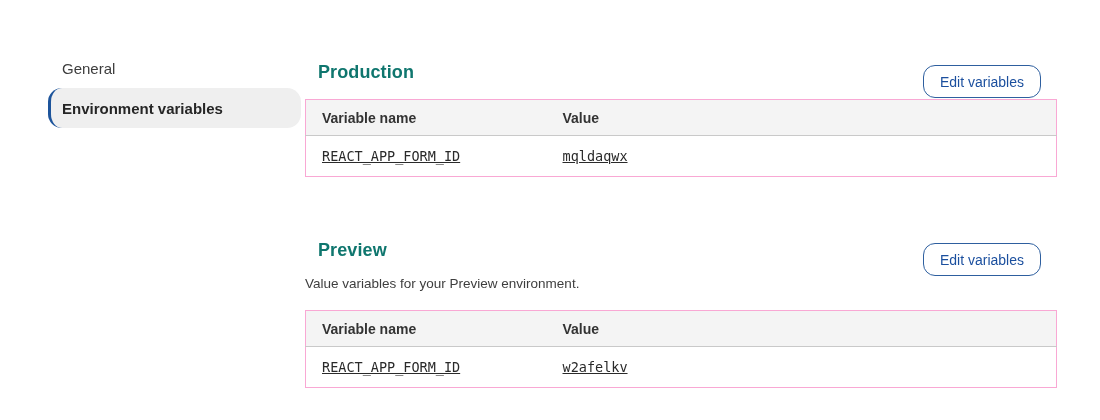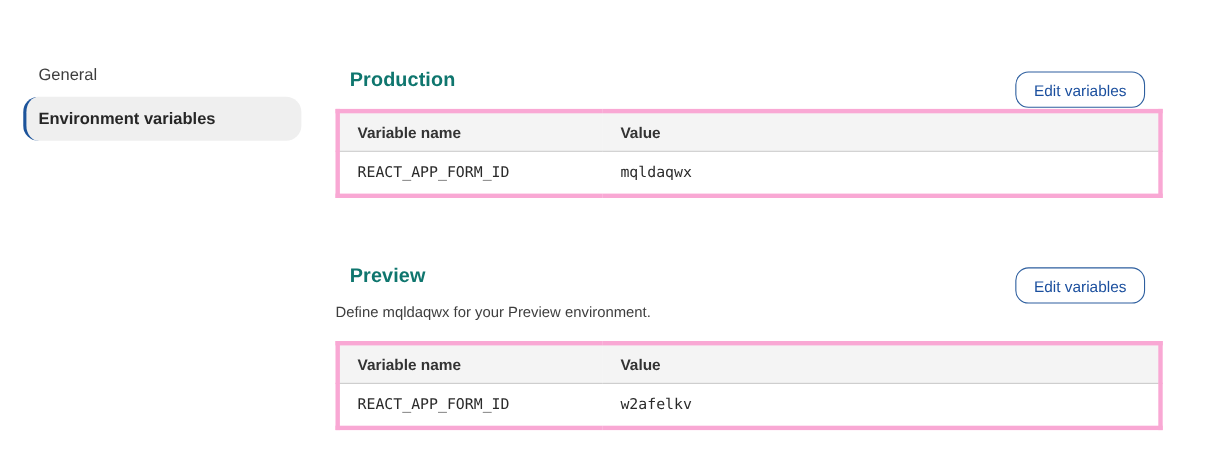--- a/index.html
+++ b/index.html
@@ -8,21 +8,21 @@
     width: 1100px; height: 420px;
     background: #ffffff;
     font-family: "Liberation Sans", sans-serif;
     position: relative;
     overflow: hidden;
   }
 
   
   .sidebar {
     position: absolute;
-    left: 21px; top: 48px;
+    left: 48px; top: 48px;
     width: 253px;
   }
   .side-item {
     height: 40px;
     display: flex;
     align-items: center;
     padding-left: 11px;
     border-left: 3px solid transparent;
     font-size: 15px;
     color: #3d3d3d;
@@ -72,21 +72,21 @@
     color: #1b4f9e;
     font-family: "Liberation Sans", sans-serif;
     font-size: 14px;
     cursor: pointer;
   }
 
   
   .vars-table {
     margin-top: 16px;
     width: 752px;
-    border: 4px solid #f9a8d4;
+    border: 1px solid #f9a8d4;
     border-collapse: collapse;
     table-layout: fixed;
   }
   .vars-table th {
     height: 36px;
     background: #f4f4f4;
     border-bottom: 1px solid #c9c9c9;
     text-align: left;
     vertical-align: middle;
     padding: 0 16px;
@@ -96,20 +96,21 @@
   }
   .vars-table th.col-name { width: 241px; }
   .vars-table td {
     height: 41px;
     vertical-align: middle;
     padding: 0 16px;
     font-family: "DejaVu Sans Mono", monospace;
     font-size: 13.5px;
     color: #2a2a2a;
     background: #ffffff;
+    text-decoration: underline;
   }
 </style>
 </head>
 <body>
 
 <div class="page">
 
   <nav class="sidebar">
     <div class="side-item">General</div>
     <div class="side-item selected">Environment variables</div>
@@ -129,21 +130,21 @@
         <tr>
           <td>REACT_APP_FORM_ID</td>
           <td>mqldaqwx</td>
         </tr>
       </tbody>
     </table>
   </section>
 
   <section class="env-section preview">
     <h2 class="section-title">Preview</h2>
-    <p class="section-desc">Define mqldaqwx for your Preview environment.</p>
+    <p class="section-desc">Value variables for your Preview environment.</p>
     <button class="edit-btn">Edit variables</button>
     <table class="vars-table">
       <thead>
         <tr>
           <th class="col-name">Variable name</th>
           <th>Value</th>
         </tr>
       </thead>
       <tbody>
         <tr>

